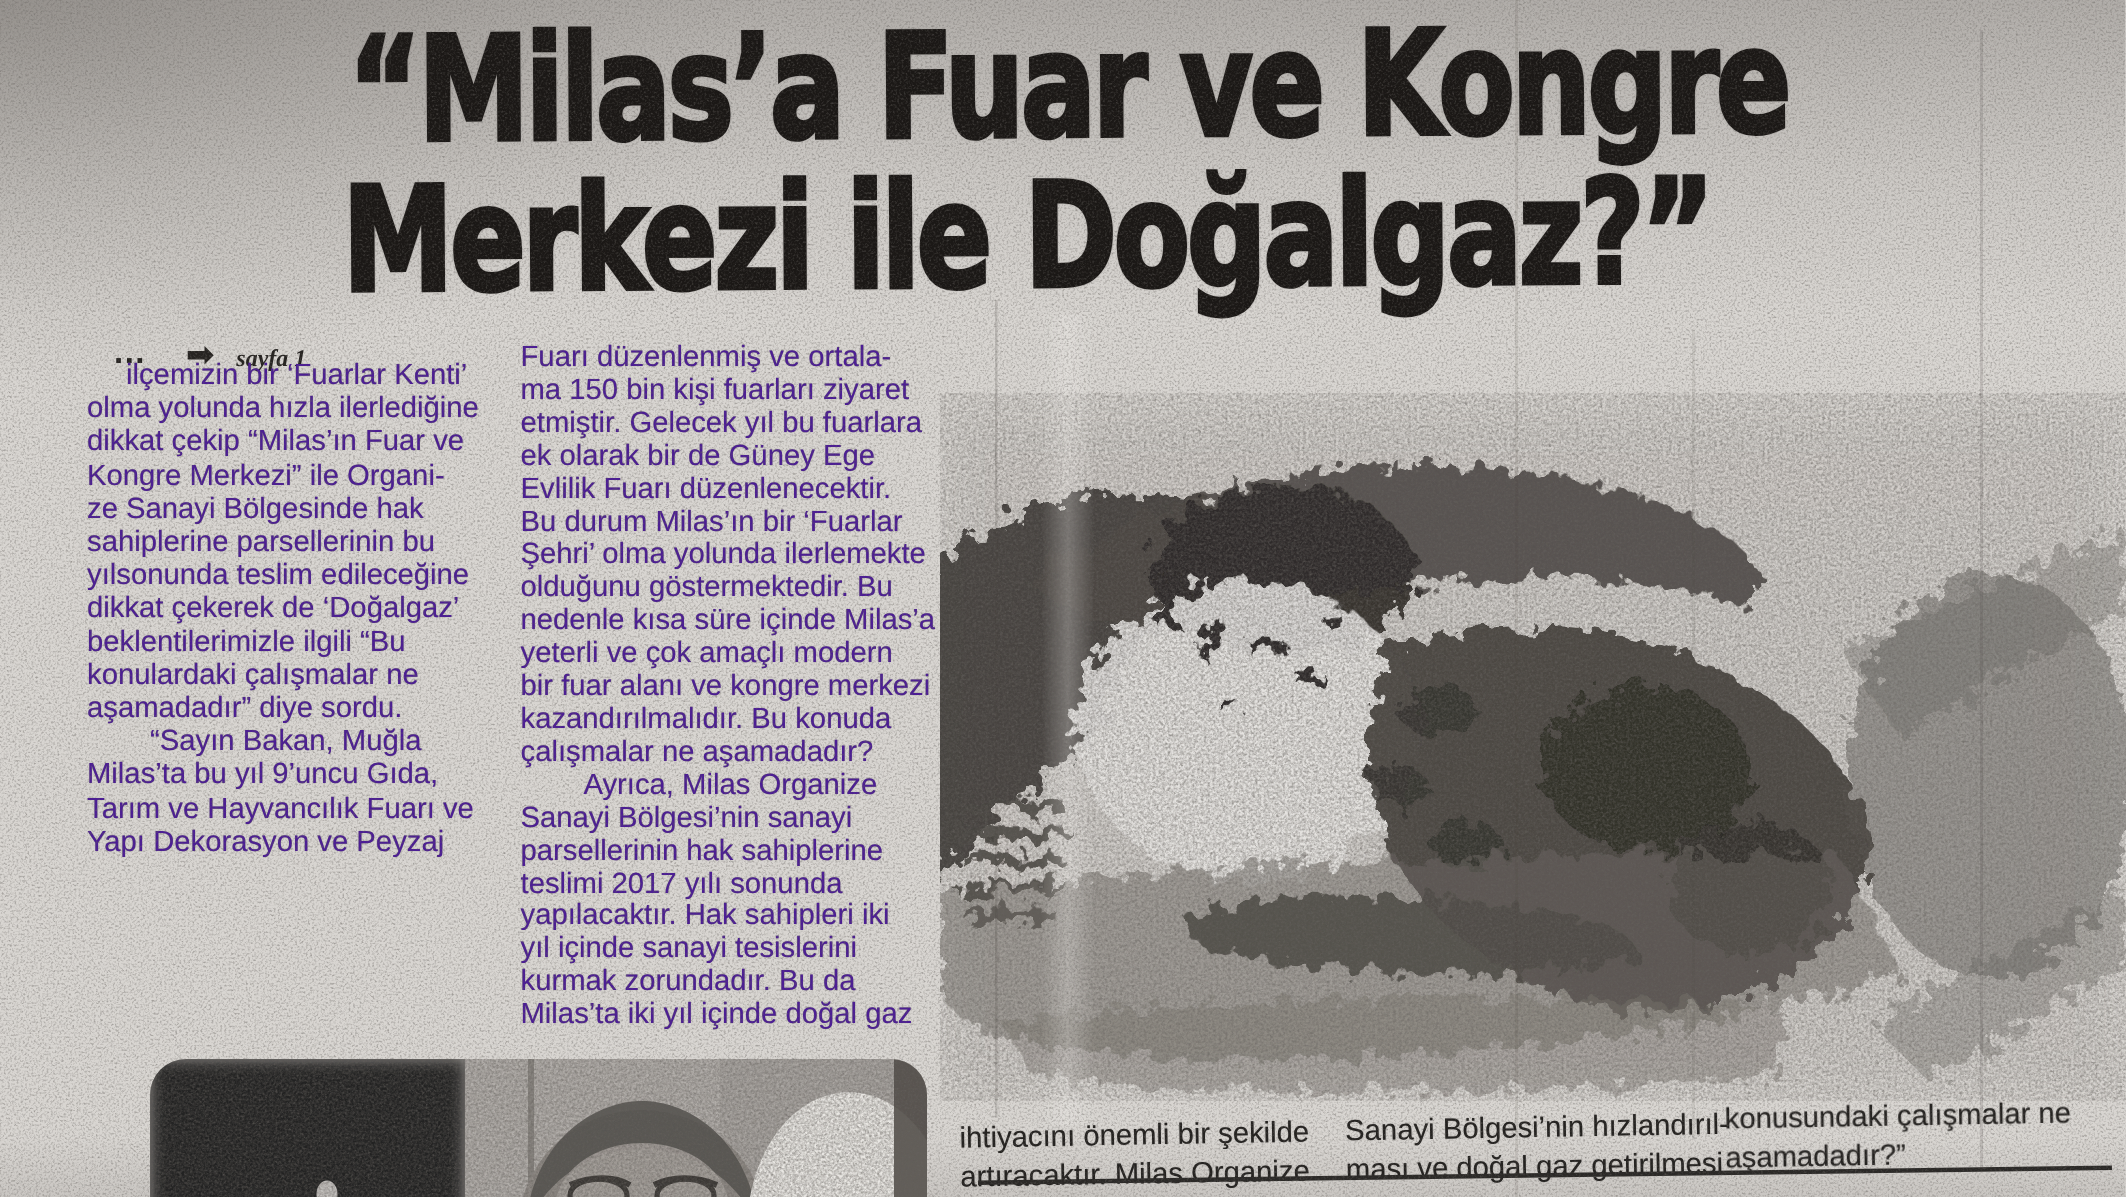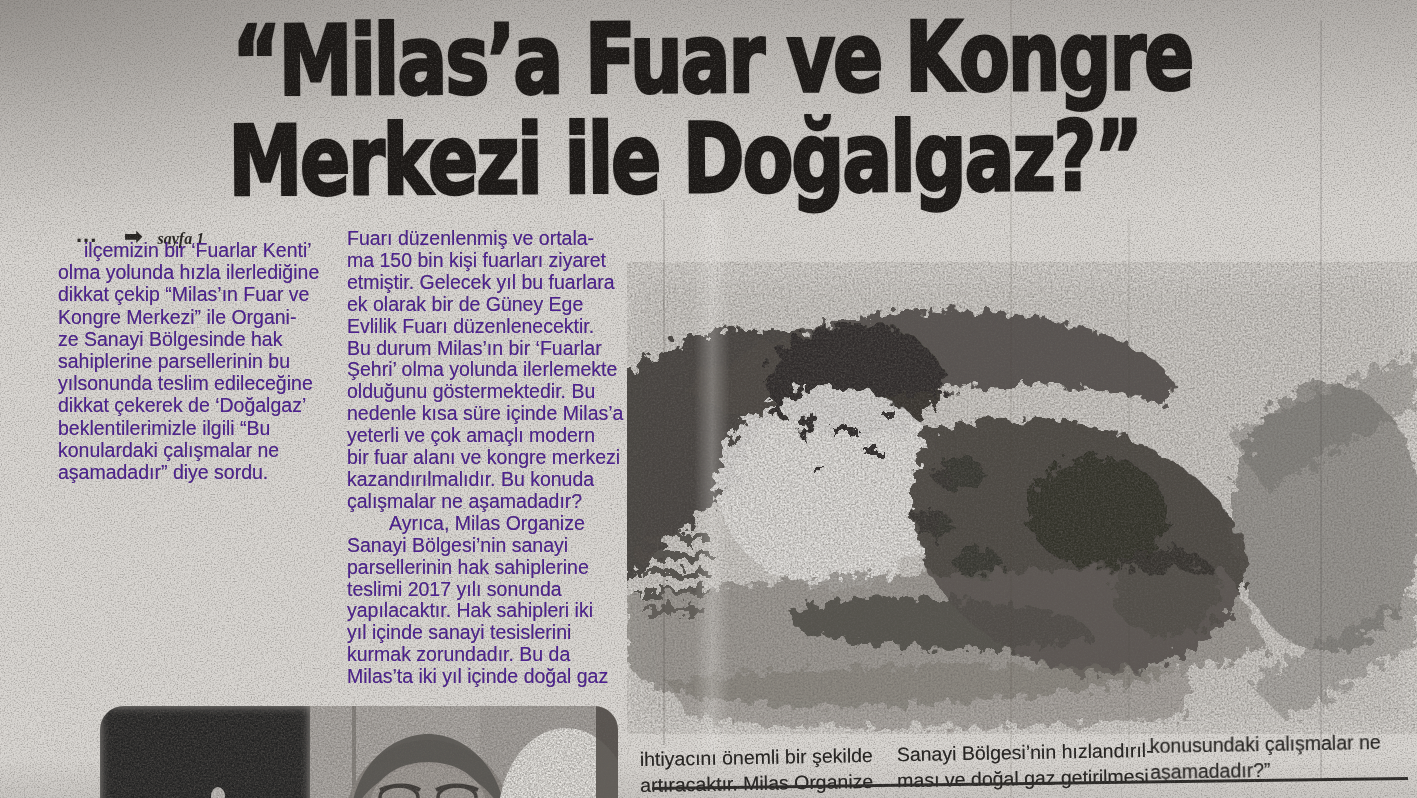--- a/index.html
+++ b/index.html
@@ -208,20 +208,24 @@
 olma yolunda hızla ilerlediğine
 dikkat çekip “Milas’ın Fuar ve
 Kongre Merkezi” ile Organi-
 ze Sanayi Bölgesinde hak
 sahiplerine parsellerinin bu
 yılsonunda teslim edileceğine
 dikkat çekerek de ‘Doğalgaz’
 beklentilerimizle ilgili “Bu
 konulardaki çalışmalar ne
 aşamadadır” diye sordu.</p>
+    <p class="ind2">“Sayın Bakan, Muğla
+Milas’ta bu yıl 9’uncu Gıda,
+Tarım ve Hayvancılık Fuarı ve
+Yapı Dekorasyon ve Peyzaj</p>
   </section>
 
   <section class="col col2">
     <p>Fuarı düzenlenmiş ve ortala-
 ma 150 bin kişi fuarları ziyaret
 etmiştir. Gelecek yıl bu fuarlara
 ek olarak bir de Güney Ege
 Evlilik Fuarı düzenlenecektir.
 Bu durum Milas’ın bir ‘Fuarlar
 Şehri’ olma yolunda ilerlemekte

